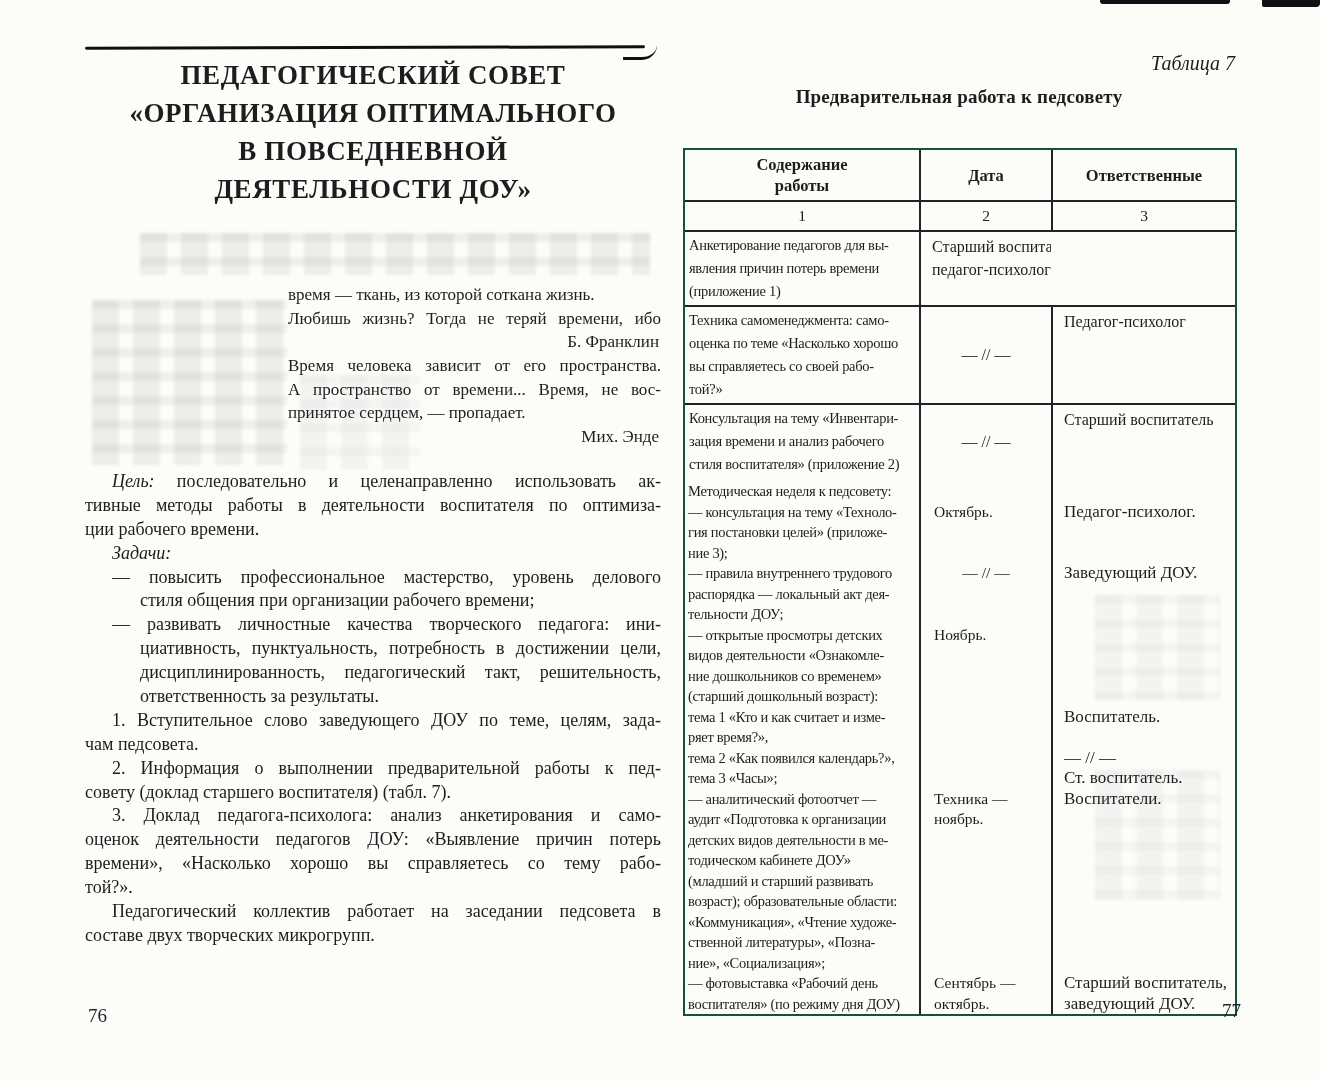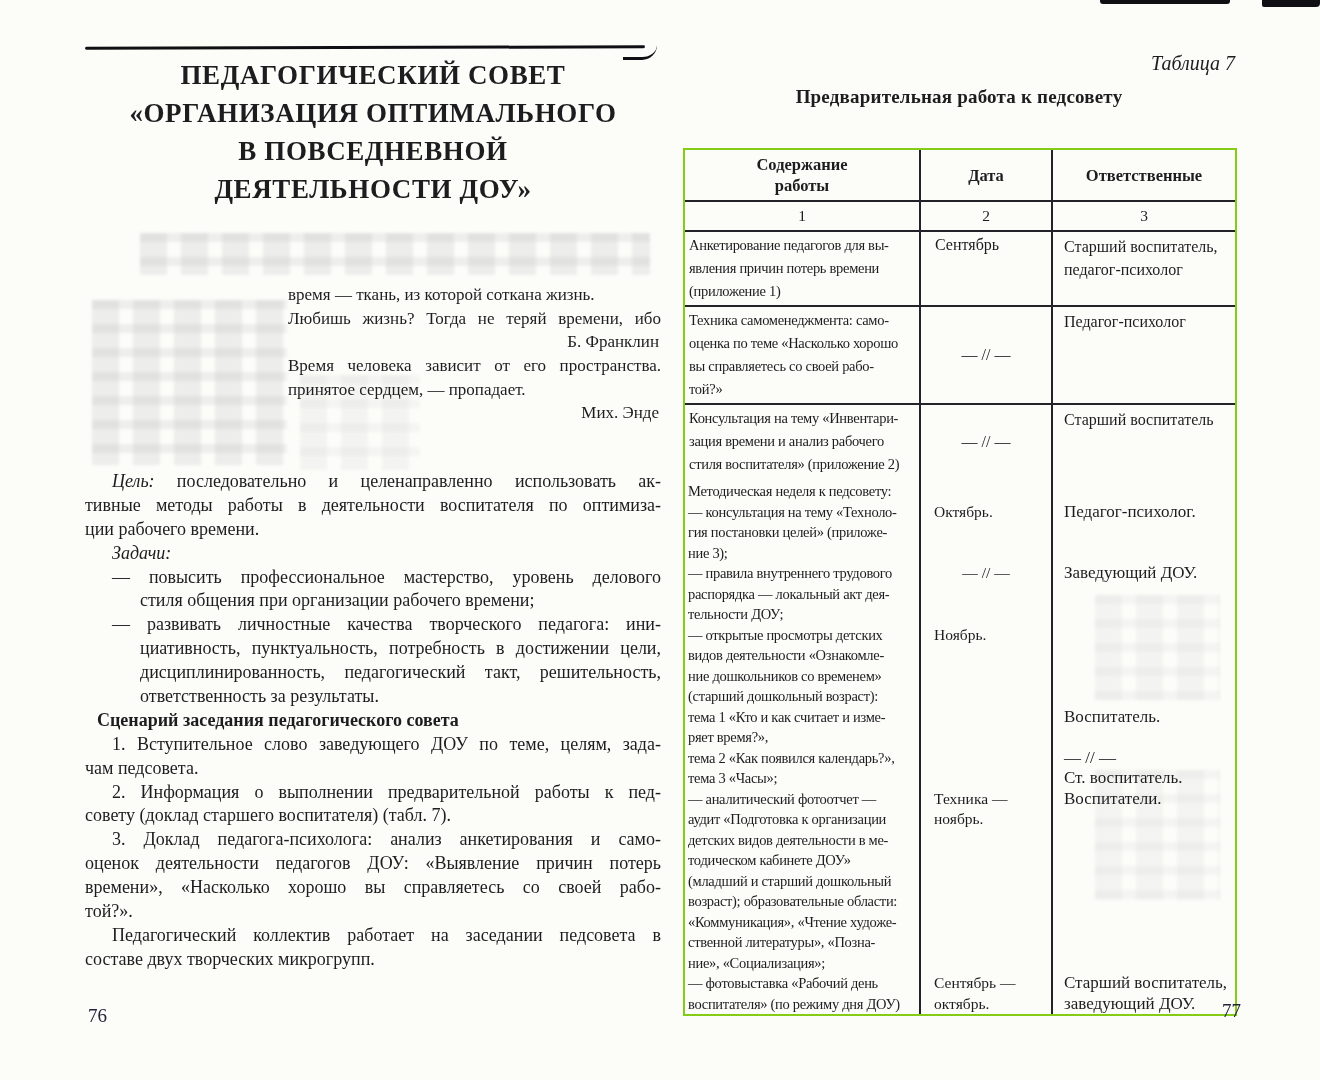--- a/index.html
+++ b/index.html
@@ -25,21 +25,21 @@
   .bl.b{font-weight:bold;}
   .lead{font-style:italic;margin-top:12px;}
   .page-number{position:absolute;font-size:19px;color:#23233a;}
   .pn-left{left:88px;top:1005px;}
   .pn-right{left:1222px;top:1000px;}
   
   .right-page{position:absolute;left:661px;top:0;width:659px;height:1080px;}
   .table-caption{position:absolute;left:0;top:52px;width:574px;text-align:right;font-style:italic;font-size:20px;}
   .table-title{position:absolute;left:22px;top:86px;width:552px;text-align:center;font-weight:bold;font-size:19px;letter-spacing:0.2px;}
   .table-subtitle{position:absolute;left:22px;top:112px;width:552px;text-align:center;font-size:19px;}
-  .ptable{position:absolute;left:22px;top:148px;width:554px;border:2px solid #84cc16;box-sizing:border-box;background:transparent;}
+  .ptable{position:absolute;left:22px;top:148px;width:554px;border:2px solid #14532d;box-sizing:border-box;background:transparent;}
   .trow{display:grid;grid-template-columns:236px 132px 182px;border-bottom:2px solid #222228;}
   .trow:last-child{border-bottom:none;}
   .tcell{box-sizing:border-box;overflow:hidden;}
   .tcell.bR{border-right:2px solid #222228;}
   .hcell{display:flex;flex-direction:column;align-items:center;justify-content:center;
          font-weight:bold;font-size:16.5px;line-height:21px;min-height:50px;}
   .ncell{display:flex;align-items:center;justify-content:center;font-size:15.5px;min-height:28px;}
   .c1{font-size:14.5px;letter-spacing:-0.3px;line-height:23px;padding:2px 1px 2px 4px;}
   .c1 .c1line{height:23px;white-space:nowrap;overflow:hidden;}
   .c2top{font-size:16px;padding:4px 0 0 14px;}
@@ -82,42 +82,42 @@
       <div class="title-line">ПЕДАГОГИЧЕСКИЙ  СОВЕТ</div>
       <div class="title-line">«ОРГАНИЗАЦИЯ  ОПТИМАЛЬНОГО</div>
       <div class="title-line">В  ПОВСЕДНЕВНОЙ</div>
       <div class="title-line">ДЕЯТЕЛЬНОСТИ  ДОУ»</div>
     </div>
   <div class="epigraph-block">
       <div class="eline">время — ткань, из которой соткана жизнь.</div>
       <div class="eline j">Любишь жизнь? Тогда не теряй времени, ибо</div>
       <div class="eauthor">Б. Франклин</div>
       <div class="eline j">Время человека зависит от его пространства.</div>
+      <div class="eline j">А пространство от времени... Время, не вос-</div>
       <div class="eline">принятое сердцем, — пропадает.</div>
       <div class="eauthor">Мих. Энде</div>
     </div>
   <div class="body-block">
       <div class="bl j" style="padding-left: 27px;"><span class="lead">Цель:</span> последовательно и целенаправленно использовать ак-</div>
       <div class="bl j" style="padding-left: 0px;">тивные методы работы в деятельности воспитателя по оптимиза-</div>
       <div class="bl" style="padding-left: 0px;">ции рабочего времени.</div>
       <div class="bl" style="padding-left: 27px;"><span class="lead">Задачи:</span></div>
       <div class="bl j" style="padding-left: 27px;">— повысить профессиональное мастерство, уровень делового</div>
       <div class="bl" style="padding-left: 55px;">стиля общения при организации рабочего времени;</div>
       <div class="bl j" style="padding-left: 27px;">— развивать личностные качества творческого педагога: ини-</div>
       <div class="bl j" style="padding-left: 55px;">циативность, пунктуальность, потребность в достижении цели,</div>
       <div class="bl j" style="padding-left: 55px;">дисциплинированность, педагогический такт, решительность,</div>
       <div class="bl" style="padding-left: 55px;">ответственность за результаты.</div>
-      <div class="bl b" style="padding-left: 12px;">Сценарий заседания педагогического совета</div>
       <div class="bl j" style="padding-left: 27px;">1. Вступительное слово заведующего ДОУ по теме, целям, зада-</div>
       <div class="bl" style="padding-left: 0px;">чам педсовета.</div>
       <div class="bl j" style="padding-left: 27px;">2. Информация о выполнении предварительной работы к пед-</div>
       <div class="bl" style="padding-left: 0px;">совету (доклад старшего воспитателя) (табл. 7).</div>
       <div class="bl j" style="padding-left: 27px;">3. Доклад педагога-психолога: анализ анкетирования и само-</div>
       <div class="bl j" style="padding-left: 0px;">оценок деятельности педагогов ДОУ: «Выявление причин потерь</div>
-      <div class="bl j" style="padding-left: 0px;">времени», «Насколько хорошо вы справляетесь со своей рабо-</div>
+      <div class="bl j" style="padding-left: 0px;">времени», «Насколько хорошо вы справляетесь со тему рабо-</div>
       <div class="bl" style="padding-left: 0px;">той?».</div>
       <div class="bl j" style="padding-left: 27px;">Педагогический коллектив работает на заседании педсовета в</div>
       <div class="bl" style="padding-left: 0px;">составе двух творческих микрогрупп.</div>
     </div>
 </div>
 <div class="page-number pn-left">76</div>
 
 <div class="right-page">
   <div class="table-caption">Таблица 7</div>
   <div class="table-title">Предварительная работа к педсовету</div>
@@ -135,21 +135,20 @@
         <div class="tcell ncell bR">2</div>
         <div class="tcell ncell">3</div>
       </div>
     <div id="simple-rows">
         <div class="trow">
           <div class="tcell bR c1">
             <div class="c1line">Анкетирование педагогов для вы-</div>
             <div class="c1line">явления причин потерь времени</div>
             <div class="c1line">(приложение 1)</div>
           </div>
-          <div class="tcell bR c2top">Сентябрь</div>
           <div class="tcell c3">
             <div class="c3line">Старший воспитатель,</div>
             <div class="c3line">педагог-психолог</div>
           </div>
         </div>
         <div class="trow">
           <div class="tcell bR c1">
             <div class="c1line">Техника самоменеджмента: само-</div>
             <div class="c1line">оценка по теме «Насколько хорошо</div>
             <div class="c1line">вы справляетесь со своей рабо-</div>
@@ -186,21 +185,21 @@
           <div class="lline">ние дошкольников со временем»</div>
           <div class="lline">(старший дошкольный возраст):</div>
           <div class="lline">тема 1 «Кто и как считает и изме-</div>
           <div class="lline">ряет время?»,</div>
           <div class="lline">тема 2 «Как появился календарь?»,</div>
           <div class="lline">тема 3 «Часы»;</div>
           <div class="lline">— аналитический фотоотчет —</div>
           <div class="lline">аудит «Подготовка к организации</div>
           <div class="lline">детских видов деятельности в ме-</div>
           <div class="lline">тодическом кабинете ДОУ»</div>
-          <div class="lline">(младший и старший дошкольный</div>
+          <div class="lline">(младший и старший развивать</div>
           <div class="lline">возраст); образовательные области:</div>
           <div class="lline">«Коммуникация», «Чтение художе-</div>
           <div class="lline">ственной литературы», «Позна-</div>
           <div class="lline">ние», «Социализация»;</div>
           <div class="lline">— фотовыставка «Рабочий день</div>
           <div class="lline">воспитателя» (по режиму дня ДОУ)</div>
         </div>
       <div class="lcol bR lc2" id="l-c2">
           <div class="lline"></div>
           <div class="lline">Октябрь.</div>

